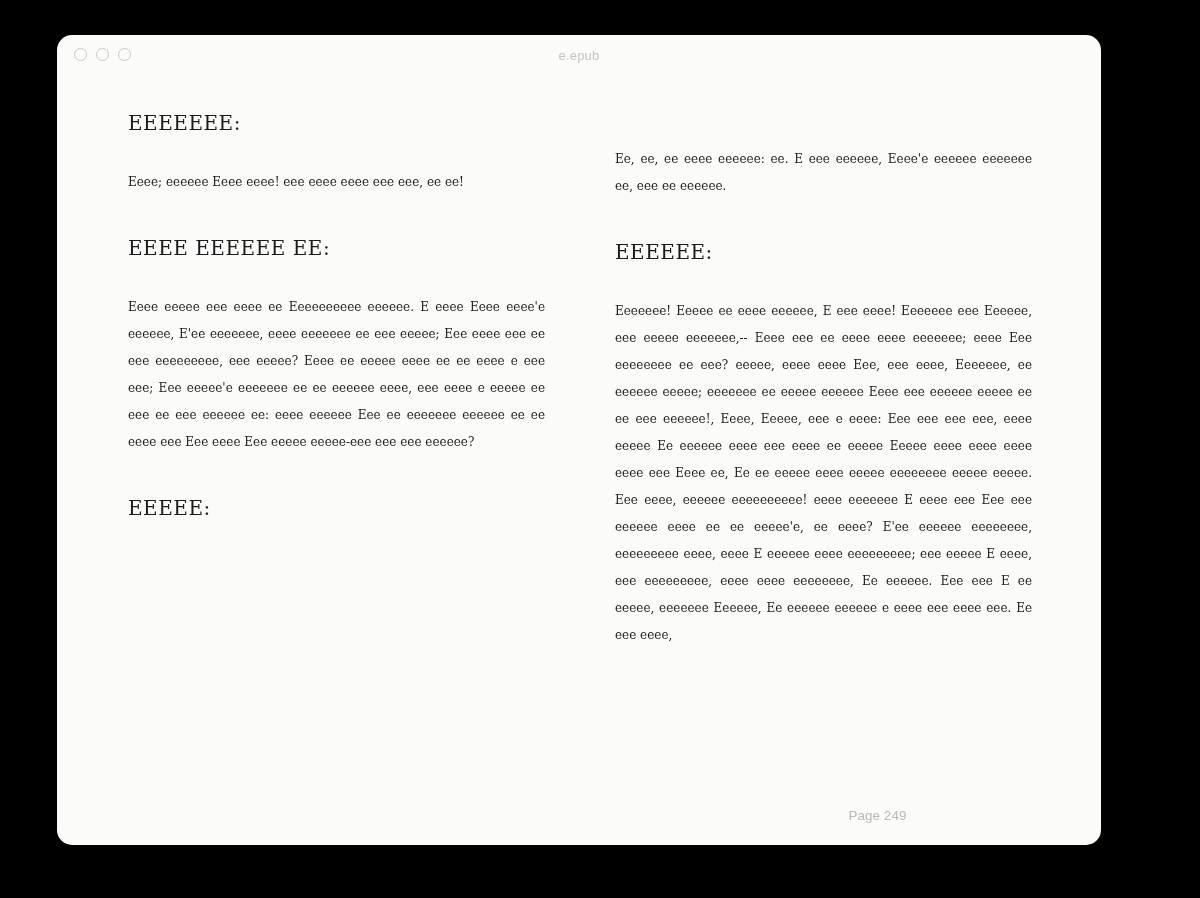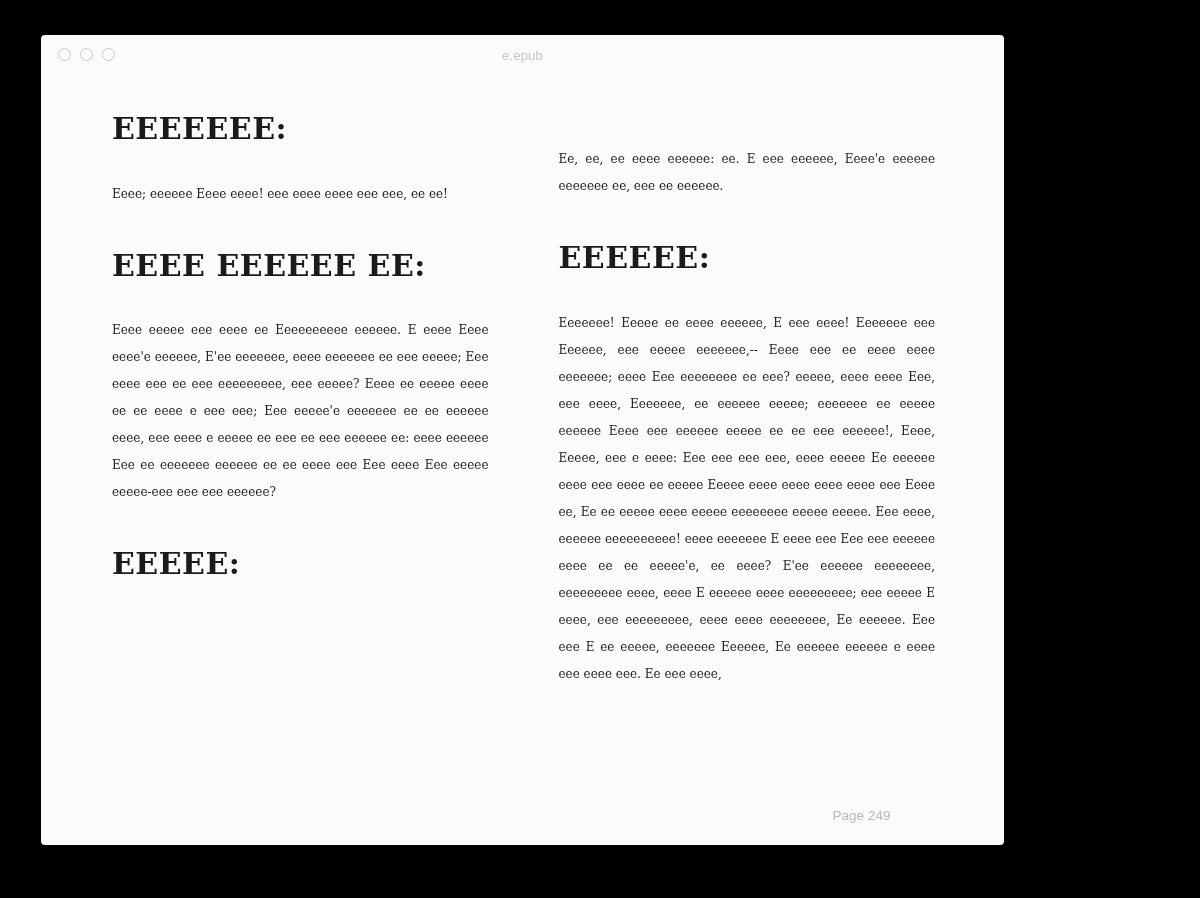--- a/index.html
+++ b/index.html
@@ -5,26 +5,26 @@
   html, body {
     margin: 0;
     padding: 0;
     width: 1200px;
     height: 898px;
     background: #000000;
     overflow: hidden;
   }
   .window {
     position: absolute;
-    left: 41px;
+    left: 57px;
     top: 35px;
-    width: 963px;
+    width: 1044px;
     height: 810px;
     background: #fbfbfa;
-    border-radius: 4px;
+    border-radius: 15px;
     box-shadow: 0 10px 40px rgba(0,0,0,0.6);
   }
   .titlebar {
     position: relative;
     height: 40px;
   }
   .traffic-lights {
     position: absolute;
     left: 17px;
     top: 13px;
@@ -50,22 +50,22 @@
   .spread {
     display: flex;
     padding: 37px 69px 0 71px;
     gap: 70px;
   }
   .page {
     width: 453px;
   }
   .page h2 {
     font-family: "DejaVu Serif", "Liberation Serif", serif;
-    font-weight: bold;
-    font-size: 30px;
+    font-weight: normal;
+    font-size: 20px;
     line-height: 1.15;
     color: #1b1b1b;
     letter-spacing: 0.5px;
     margin: 41px 0 0 0;
   }
   .page h2:first-child {
     margin-top: 0;
   }
   .page p {
     font-family: "DejaVu Serif", "Liberation Serif", serif;

